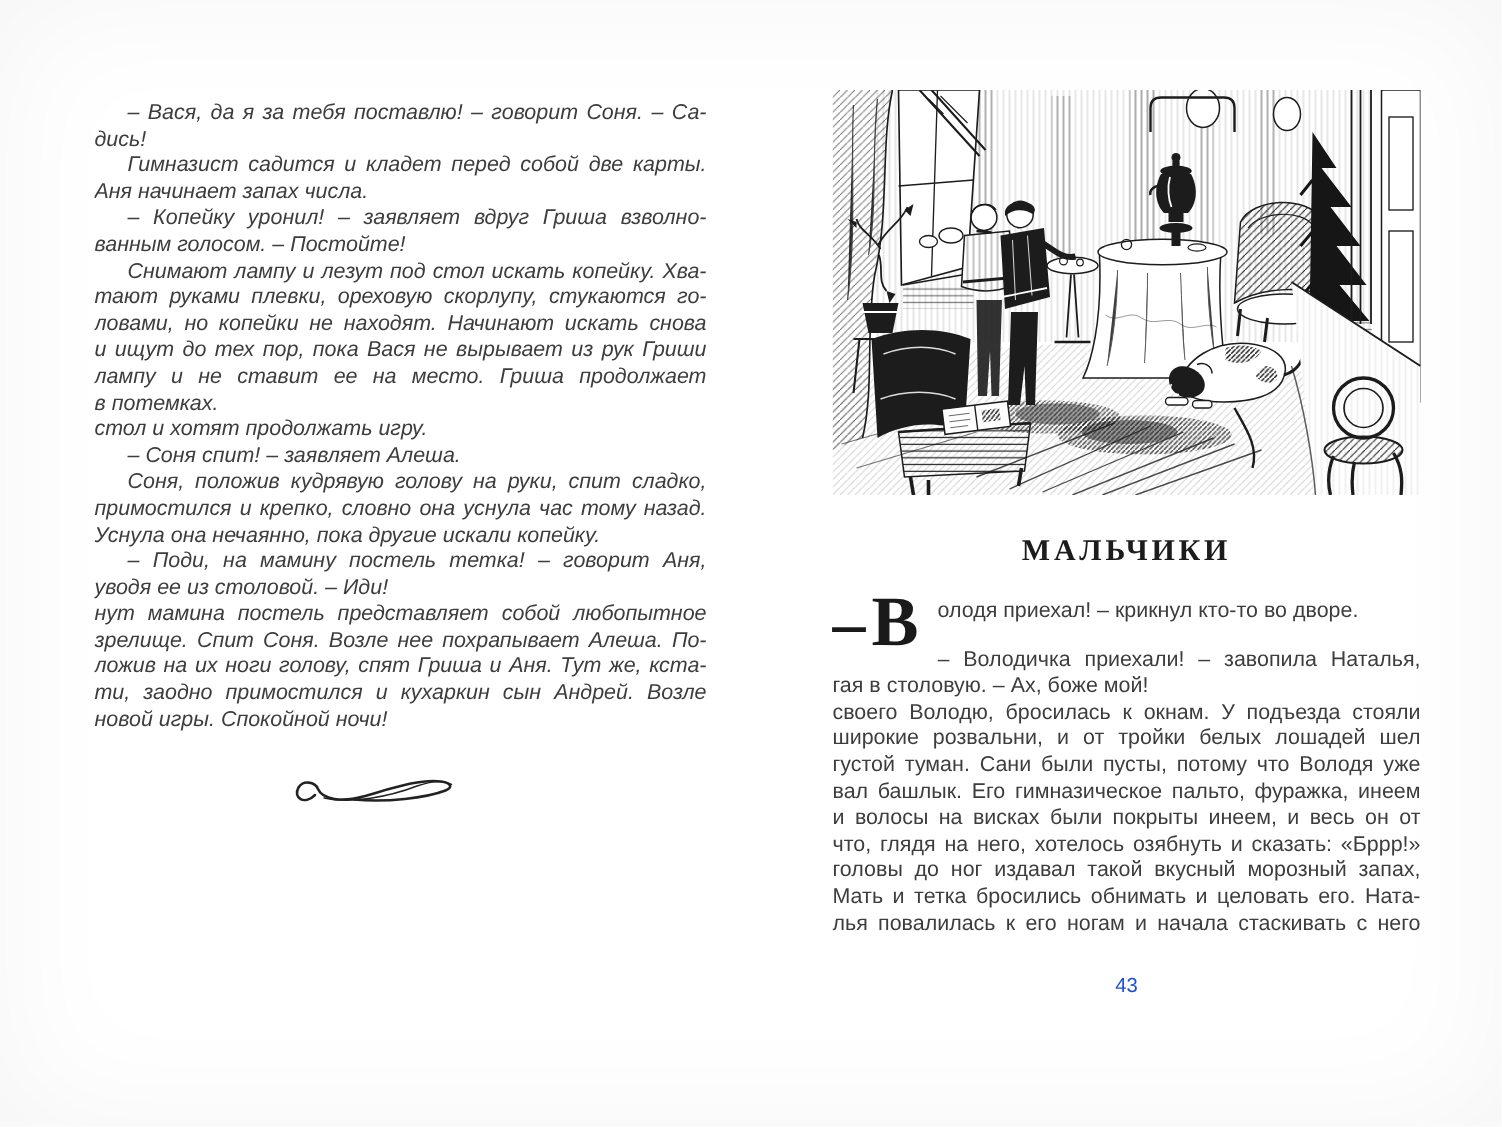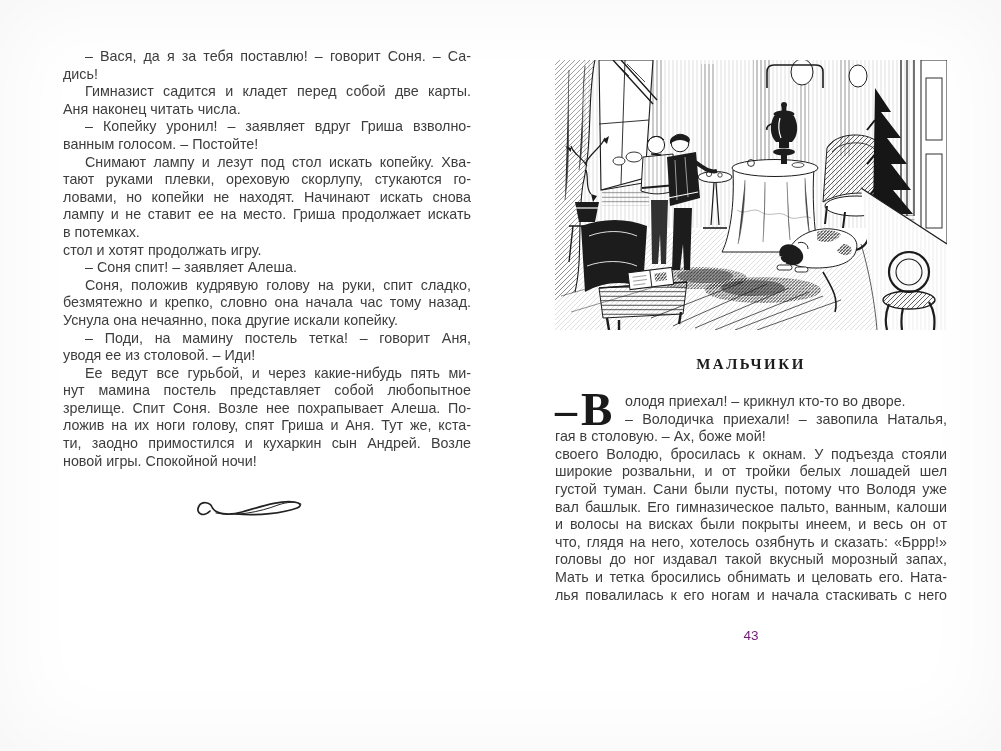--- a/index.html
+++ b/index.html
@@ -2,70 +2,70 @@
 <html lang="ru"><head>
 <meta charset="utf-8">
 <style>
   html,body{margin:0;padding:0;background:#ffffff;}
   .spread{
     position:relative;width:1001px;height:751px;background:#ffffff;
     font-family:"Liberation Sans","DejaVu Sans",sans-serif;color:#3d3d3d;
     overflow:hidden;box-shadow:inset 0 0 90px rgba(0,0,0,0.045);
   }
   .page{position:absolute;}
-  .page-left{left:63px;top:48px;width:408px;}
+  .page-left{left:63px;top:67px;width:408px;font-style:italic;}
   .page-right{left:555px;top:60px;width:392px;}
   .textcol{font-size:14.3px;line-height:17.6px;color:#3d3d3d;}
   .line{height:17.6px;overflow:hidden;text-align:justify;text-align-last:justify;}
   .line.end{text-align-last:left;}
   .line.para{text-indent:22px;}
   .rtext{position:relative;margin-top:20px;}
-  .rtext .line.dc{margin-left:70px;}
+  .rtext .line.dc{margin-left:70px;margin-top:15px;}
   .dropcap{position:absolute;left:0;top:-4px;white-space:nowrap;}
   .dc-dash,.dc-letter{
     font-family:"Liberation Serif","DejaVu Serif",serif;font-weight:700;
     color:#1a1a1a;line-height:40px;display:inline-block;vertical-align:baseline;
   }
   .dc-dash{font-size:44px;}
   .dc-letter{font-size:47px;margin-left:4px;}
   .title{
     margin:26px 0 0;text-align:center;
     font-family:"Liberation Serif","DejaVu Serif",serif;
-    font-size:15px;font-weight:700;letter-spacing:2.5px;color:#1c1c1c;
+    font-size:20px;font-weight:700;letter-spacing:2.5px;color:#1c1c1c;
   }
   .illustration{width:392px;height:270px;}
   .flourish{margin-top:20px;text-align:center;transform:translateX(-12px);}
-  .pageno{margin-top:24px;text-align:center;font-size:13.5px;color:#701a75;}
+  .pageno{margin-top:24px;text-align:center;font-size:13.5px;color:#1d4ed8;}
 </style>
 </head>
 <body>
 
 <div class="spread">
 
   <div class="page page-left">
     <div class="textcol">
         <div class="line para">– Вася, да я за тебя поставлю! – говорит Соня. – Са-</div>
         <div class="line end">дись!</div>
         <div class="line para">Гимназист садится и кладет перед собой две карты.</div>
-        <div class="line end">Аня наконец читать числа.</div>
+        <div class="line end">Аня начинает запах числа.</div>
         <div class="line para">– Копейку уронил! – заявляет вдруг Гриша взволно-</div>
         <div class="line end">ванным голосом. – Постойте!</div>
         <div class="line para">Снимают лампу и лезут под стол искать копейку. Хва-</div>
         <div class="line">тают руками плевки, ореховую скорлупу, стукаются го-</div>
         <div class="line">ловами, но копейки не находят. Начинают искать снова</div>
+        <div class="line">и ищут до тех пор, пока Вася не вырывает из рук Гриши</div>
         <div class="line">лампу и не ставит ее на место. Гриша продолжает искать</div>
         <div class="line end">в потемках.</div>
         <div class="line end">стол и хотят продолжать игру.</div>
         <div class="line para end">– Соня спит! – заявляет Алеша.</div>
         <div class="line para">Соня, положив кудрявую голову на руки, спит сладко,</div>
-        <div class="line">безмятежно и крепко, словно она начала час тому назад.</div>
+        <div class="line">примостился и крепко, словно она уснула час тому назад.</div>
         <div class="line end">Уснула она нечаянно, пока другие искали копейку.</div>
         <div class="line para">– Поди, на мамину постель тетка! – говорит Аня,</div>
         <div class="line end">уводя ее из столовой. – Иди!</div>
-        <div class="line para">Ее ведут все гурьбой, и через какие-нибудь пять ми-</div>
         <div class="line">нут мамина постель представляет собой любопытное</div>
         <div class="line">зрелище. Спит Соня. Возле нее похрапывает Алеша. По-</div>
         <div class="line">ложив на их ноги голову, спят Гриша и Аня. Тут же, кста-</div>
         <div class="line">ти, заодно примостился и кухаркин сын Андрей. Возле</div>
         <div class="line end">новой игры. Спокойной ночи!</div>
       </div>
     <div class="flourish">
       <svg width="122" height="34" viewBox="0 0 122 34" aria-hidden="true">
         <path d="M16,21 C9,28 1,23 5,16 C8,11 16,12 18,17 C21,24 34,26 48,22 C66,17 86,10 100,12 C107,13 108,16 103,18 C90,23 64,26 42,24" fill="none" stroke="#222" stroke-width="1.7" stroke-linecap="round"></path>
         <path d="M22,23 C40,27 66,22 84,15 C93,12 102,11 107,14" fill="none" stroke="#222" stroke-width="1" stroke-linecap="round"></path>
@@ -226,21 +226,21 @@
       <div class="dropcap">
         <span class="dc-dash">–</span><span class="dc-letter">В</span>
       </div>
       <div>
           <div class="line end dc">олодя приехал! – крикнул кто-то во дворе.</div>
           <div class="line dc">– Володичка приехали! – завопила Наталья, вбе-</div>
           <div class="line end">гая в столовую. – Ах, боже мой!</div>
           <div class="line">своего Володю, бросилась к окнам. У подъезда стояли</div>
           <div class="line">широкие розвальни, и от тройки белых лошадей шел</div>
           <div class="line">густой туман. Сани были пусты, потому что Володя уже</div>
-          <div class="line">вал башлык. Его гимназическое пальто, ванным, калоши</div>
+          <div class="line">вал башлык. Его гимназическое пальто, фуражка, инеем</div>
           <div class="line">и волосы на висках были покрыты инеем, и весь он от</div>
           <div class="line">что, глядя на него, хотелось озябнуть и сказать: «Бррр!»</div>
           <div class="line">головы до ног издавал такой вкусный морозный запах,</div>
           <div class="line">Мать и тетка бросились обнимать и целовать его. Ната-</div>
           <div class="line">лья повалилась к его ногам и начала стаскивать с него</div>
         </div>
     </div>
 
     <div class="pageno">43</div>
   </div>

